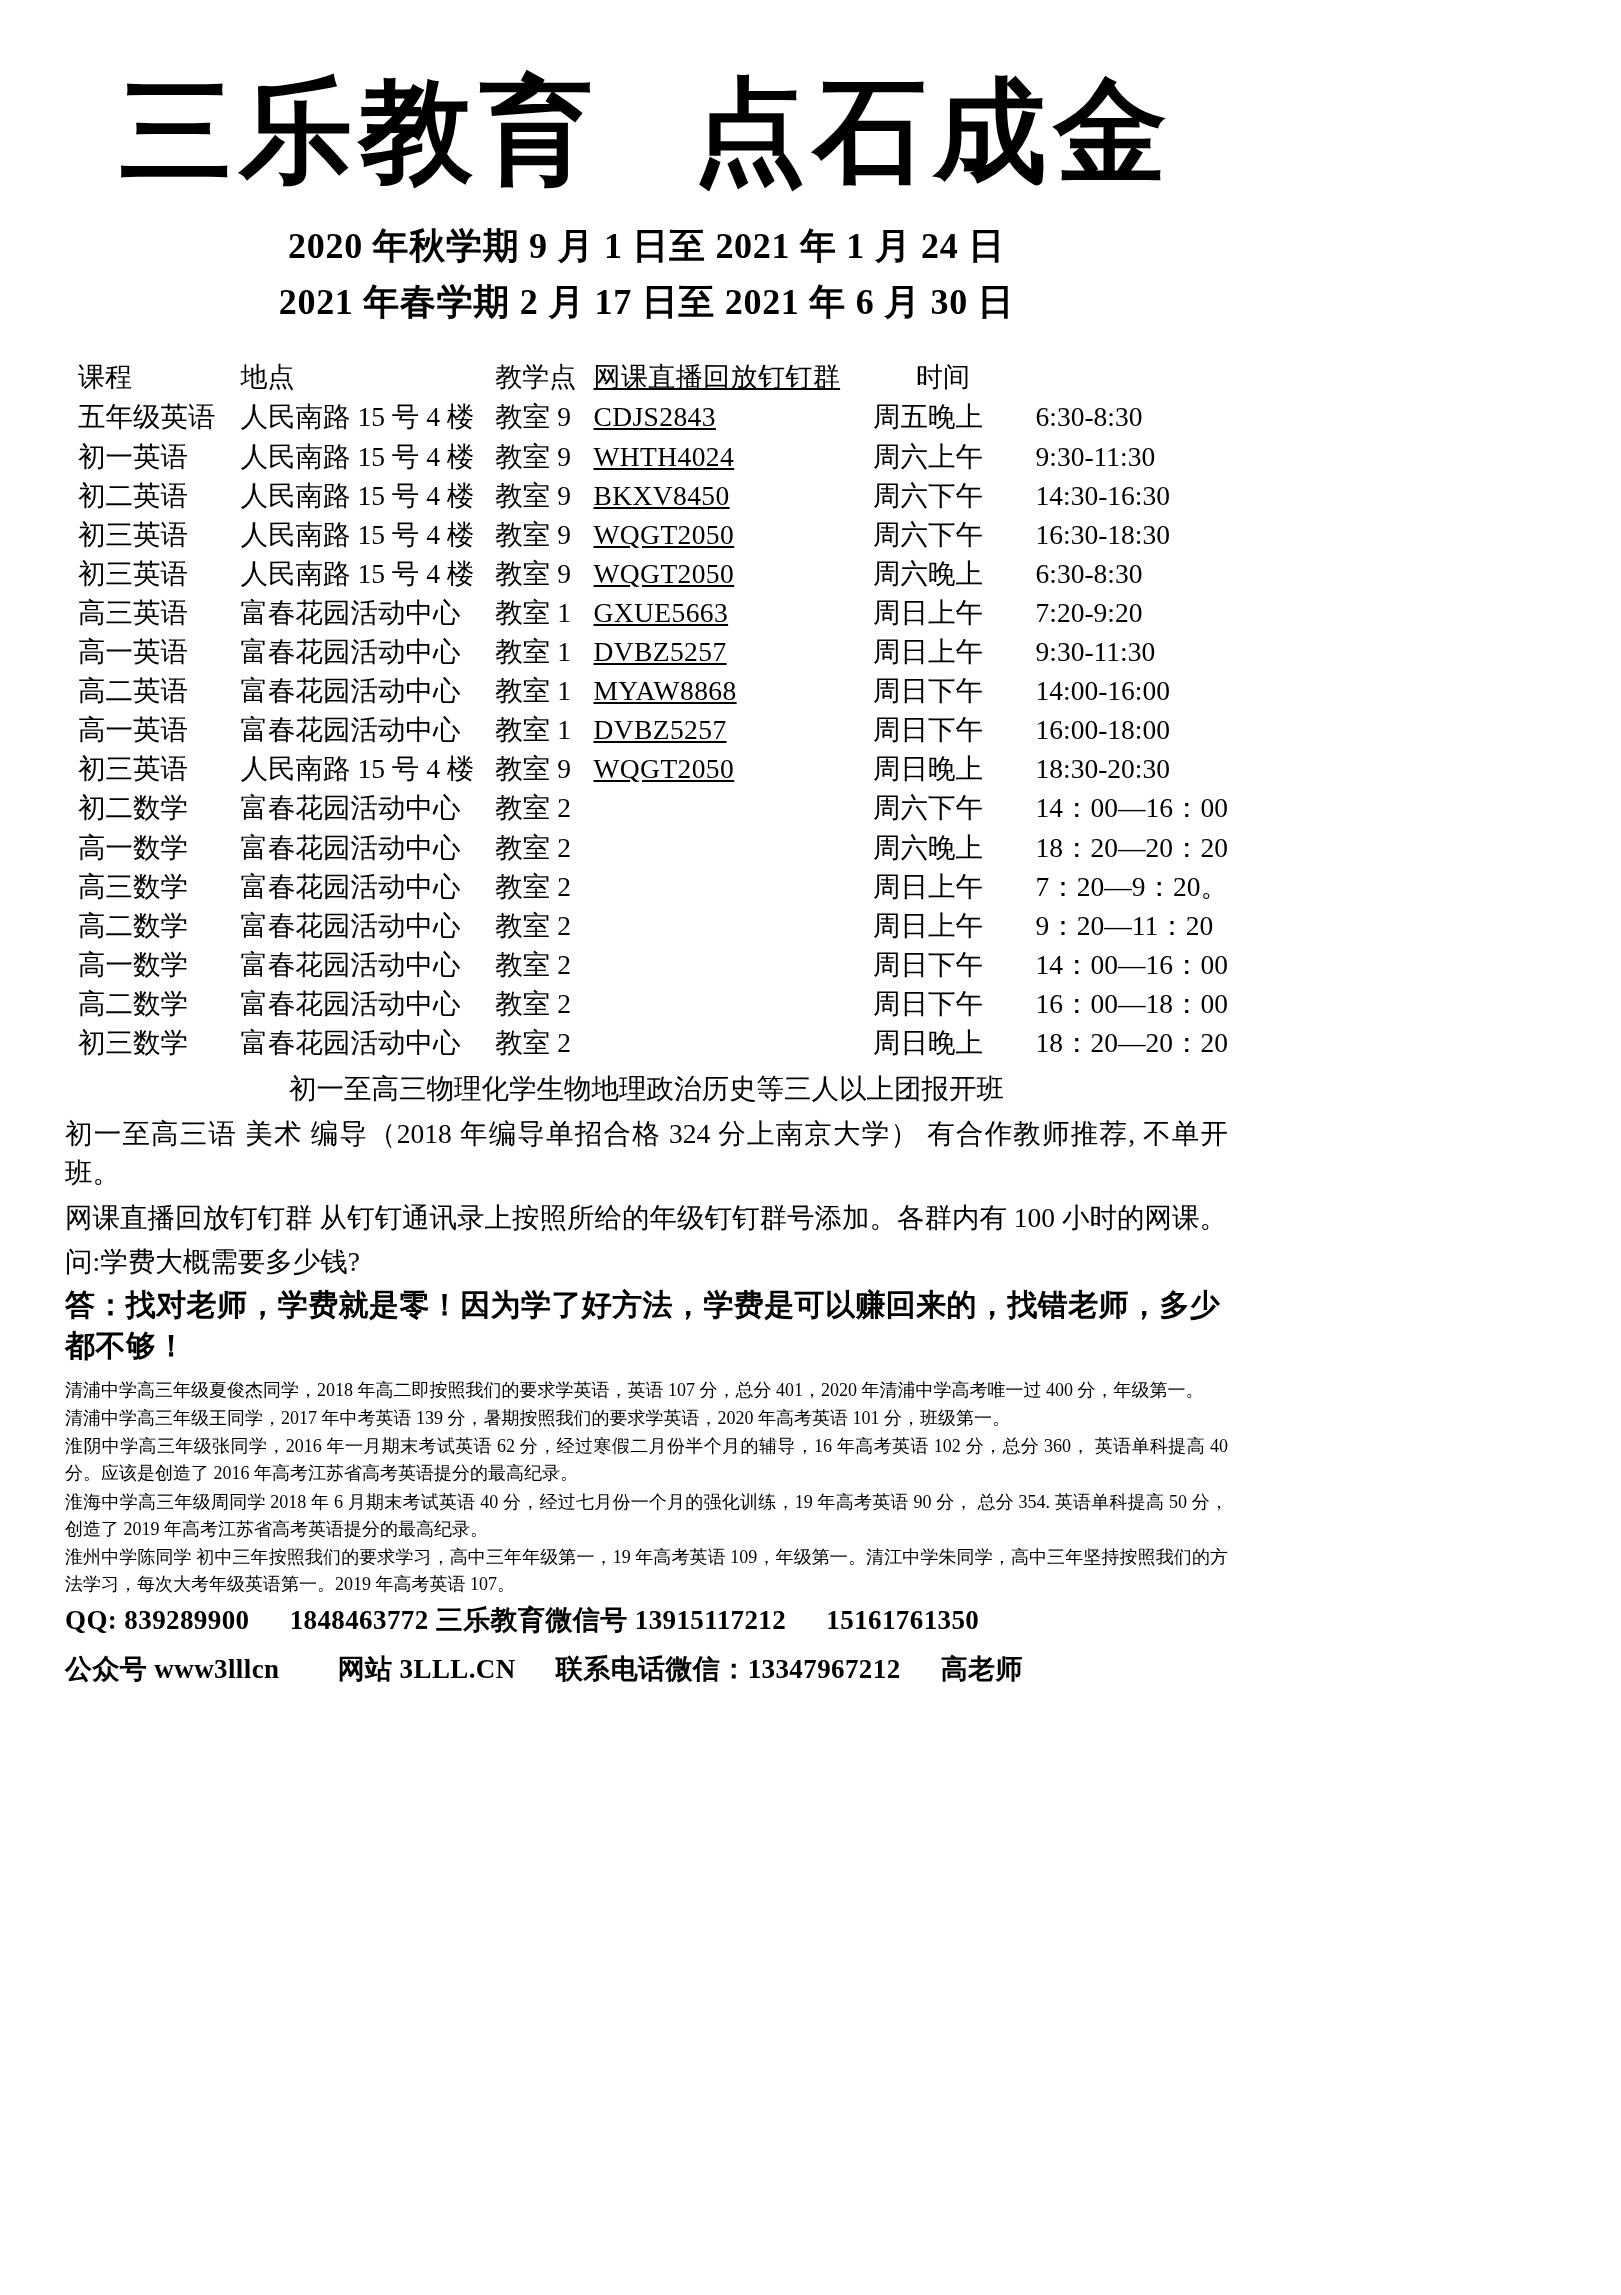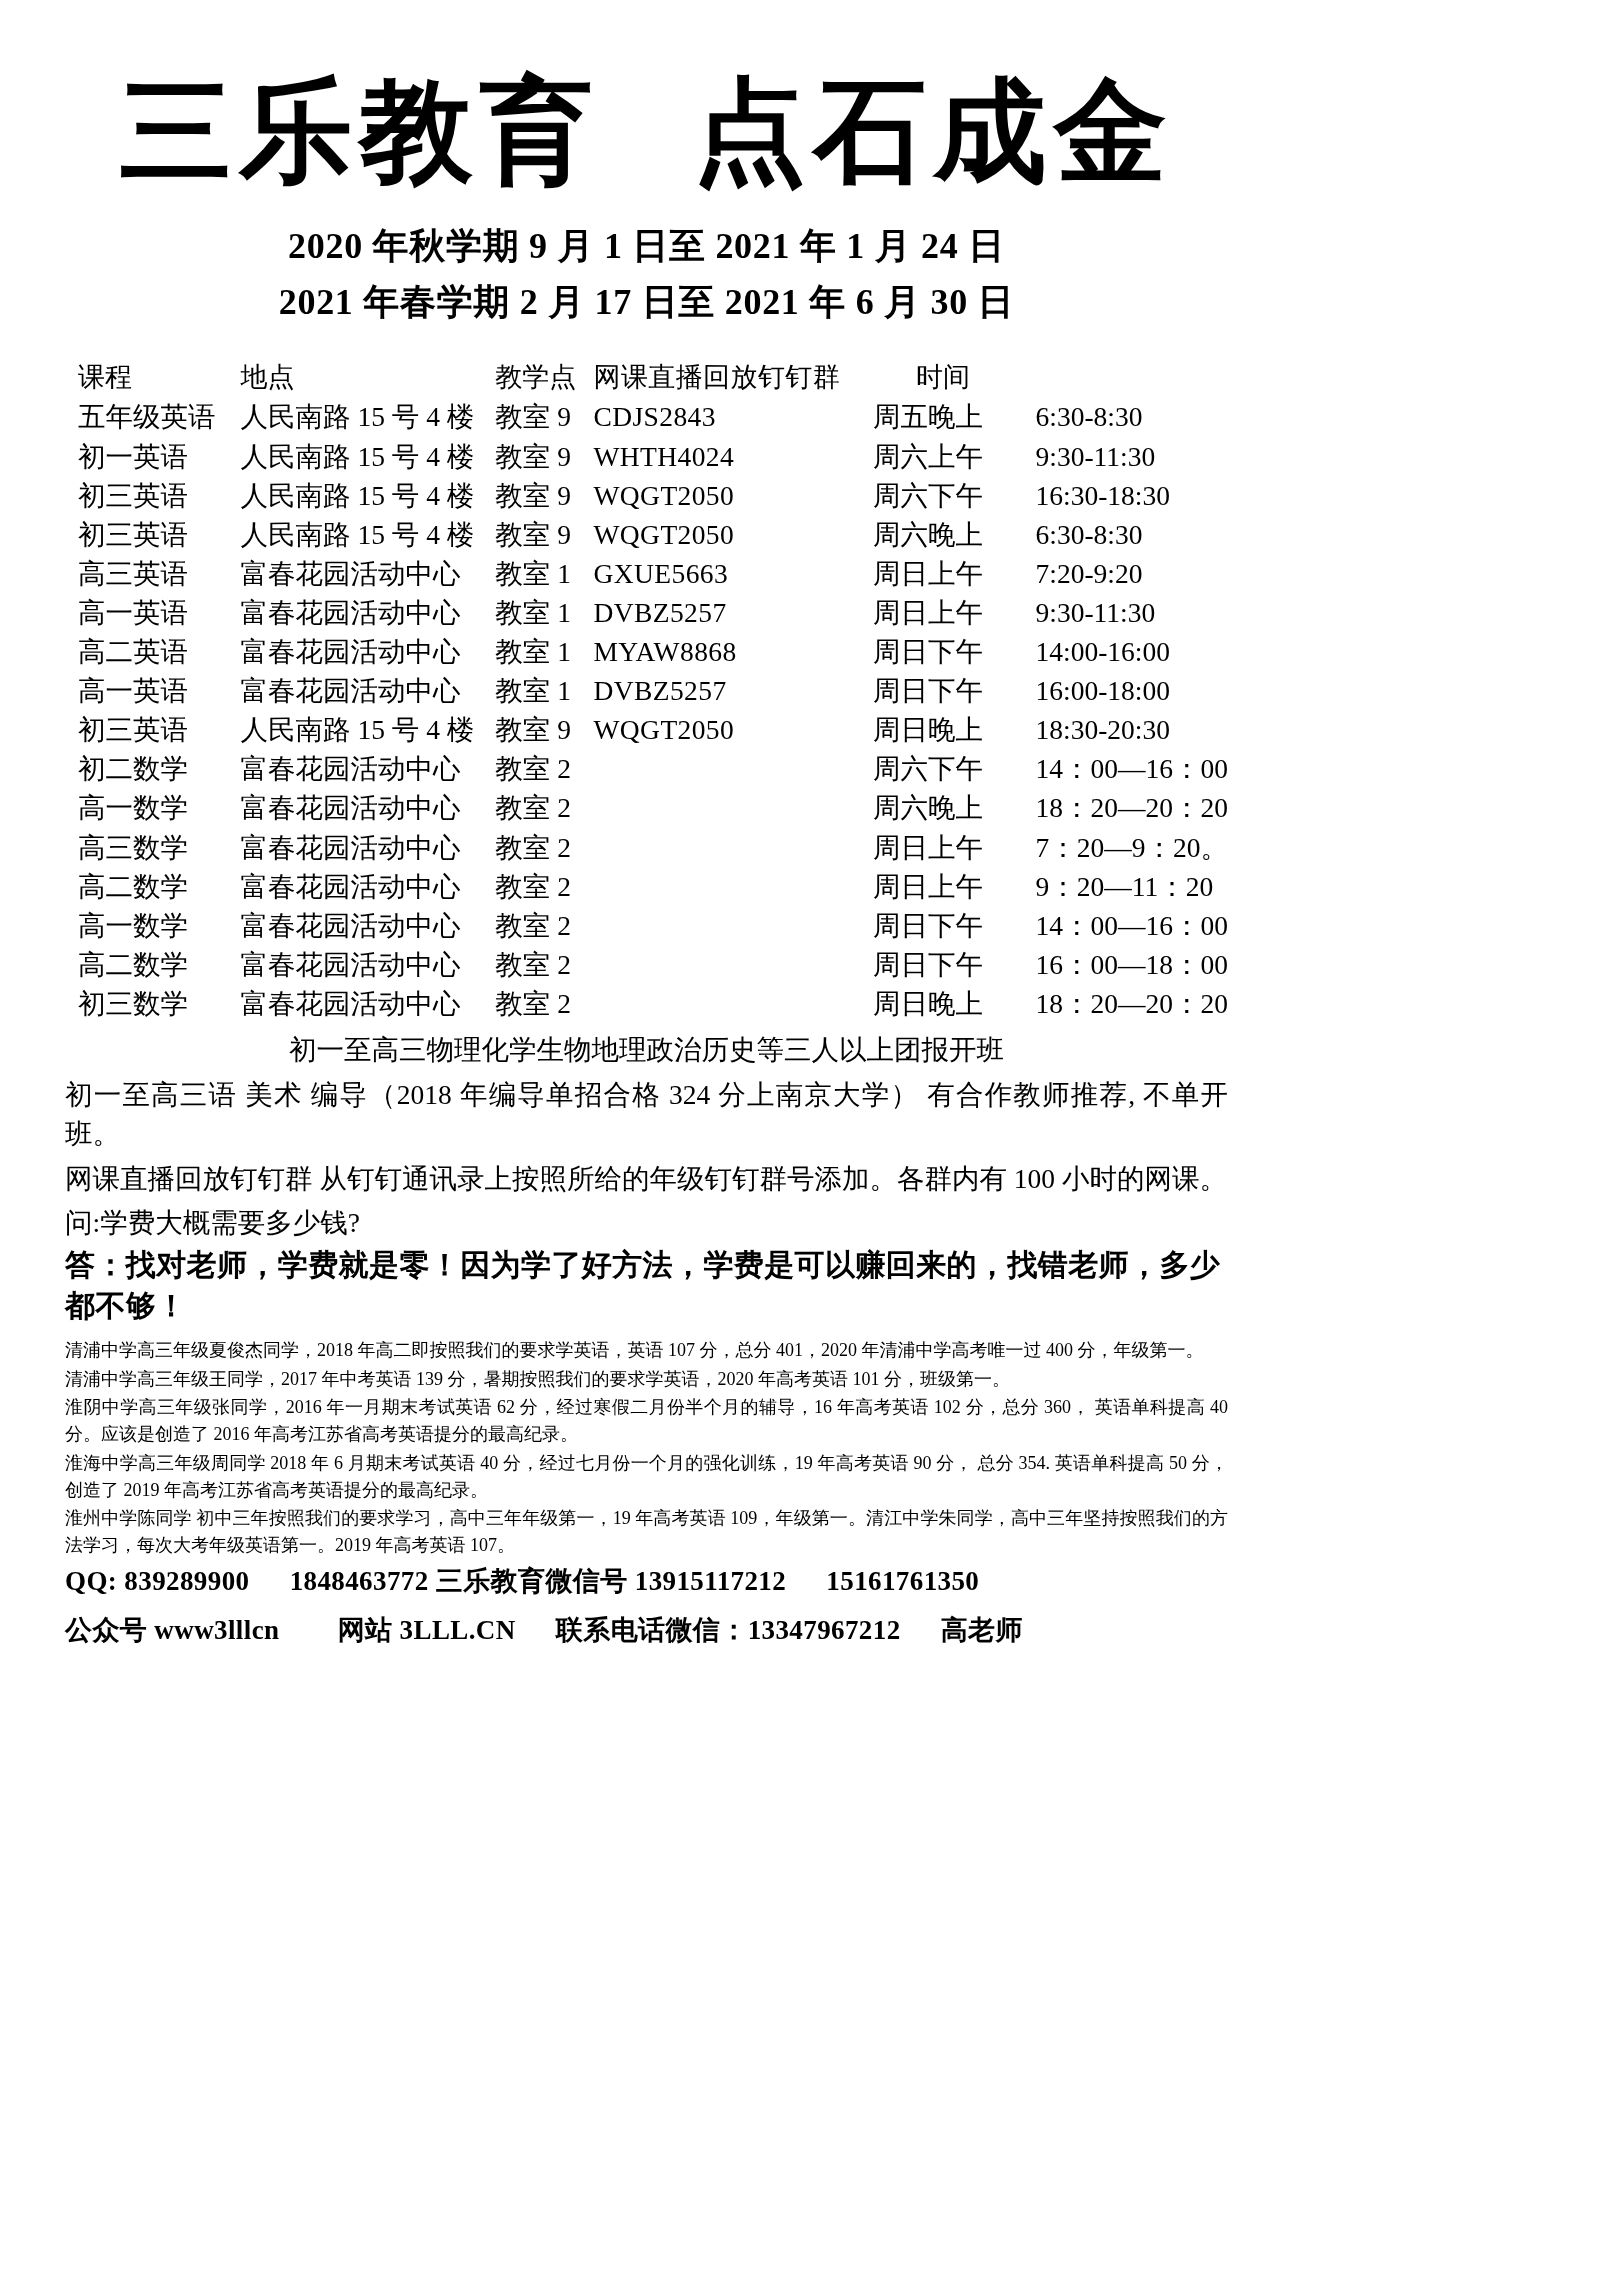--- a/index.html
+++ b/index.html
@@ -64,21 +64,21 @@
   col.c-course  { width: 217px; }
   col.c-place   { width: 319px; }
   col.c-room    { width: 145px; }
   col.c-group   { width: 319px; }
   col.c-day     { width: 210px; }
   col.c-time    { width: auto; }
 
   .col-course { padding-left: 13px !important; }
   .col-place  { padding-left: 7.2px !important; }
   .col-room   { }
-  .col-group  { font-weight: 700; letter-spacing: 0.4px; }
+  .col-group  { font-weight: 700; letter-spacing: 0.4px; text-decoration: underline; }
   .col-day    { text-align: center !important; }
   .col-time   { font-weight: 700; padding-left: 39px !important; }
   thead .col-room  { padding-left: 0 !important; }
   thead .col-group { font-weight: 400 !important; }
   thead .col-day   { text-align: center; padding-left: 30px !important; }
   thead .col-time  { font-weight: 400 !important; }
 
   
   .note-center {
     text-align: center;
@@ -161,20 +161,28 @@
         </tr>
         <tr>
           <td class="col-course">初一英语</td>
           <td class="col-place">人民南路 15 号 4 楼</td>
           <td class="col-room">教室 9</td>
           <td class="col-group">WHTH4024</td>
           <td class="col-day">周六上午</td>
           <td class="col-time">9:30-11:30</td>
         </tr>
         <tr>
+          <td class="col-course">初二英语</td>
+          <td class="col-place">人民南路 15 号 4 楼</td>
+          <td class="col-room">教室 9</td>
+          <td class="col-group">BKXV8450</td>
+          <td class="col-day">周六下午</td>
+          <td class="col-time">14:30-16:30</td>
+        </tr>
+        <tr>
           <td class="col-course">初三英语</td>
           <td class="col-place">人民南路 15 号 4 楼</td>
           <td class="col-room">教室 9</td>
           <td class="col-group">WQGT2050</td>
           <td class="col-day">周六下午</td>
           <td class="col-time">16:30-18:30</td>
         </tr>
         <tr>
           <td class="col-course">初三英语</td>
           <td class="col-place">人民南路 15 号 4 楼</td>

